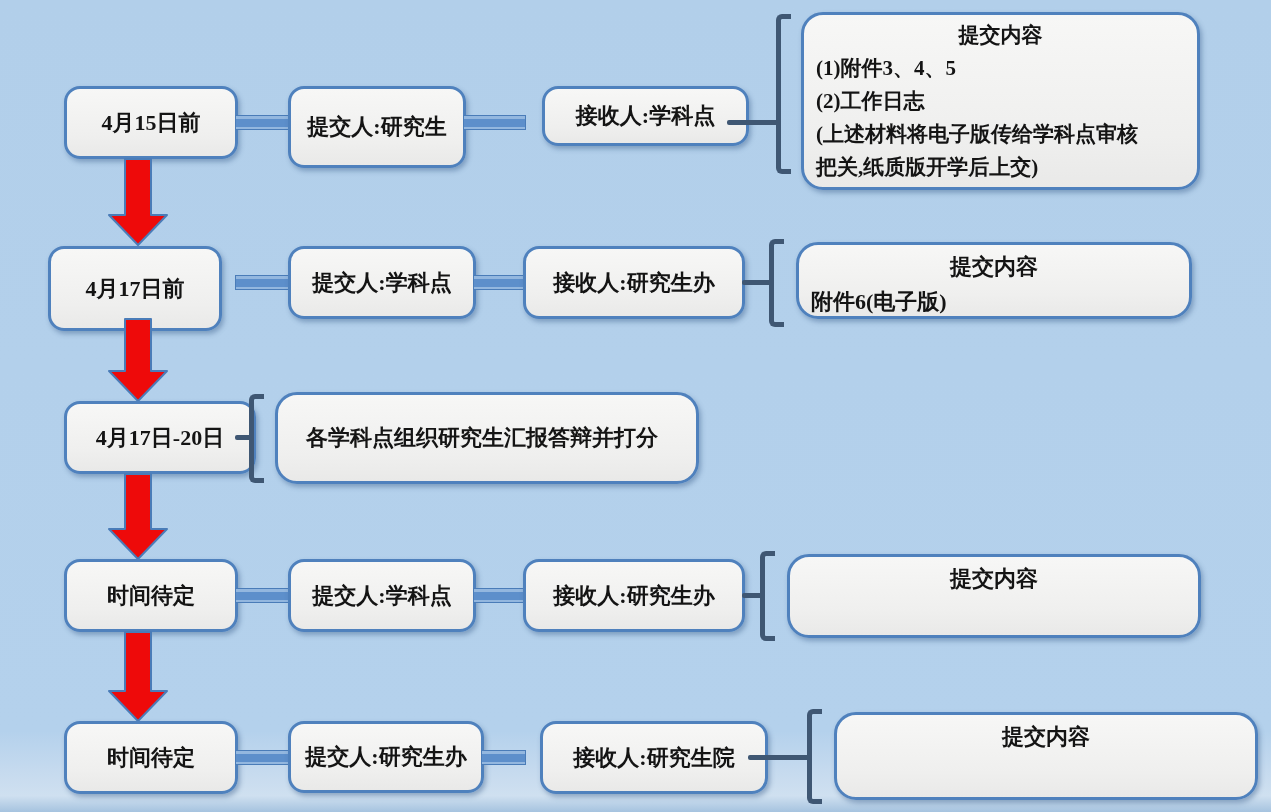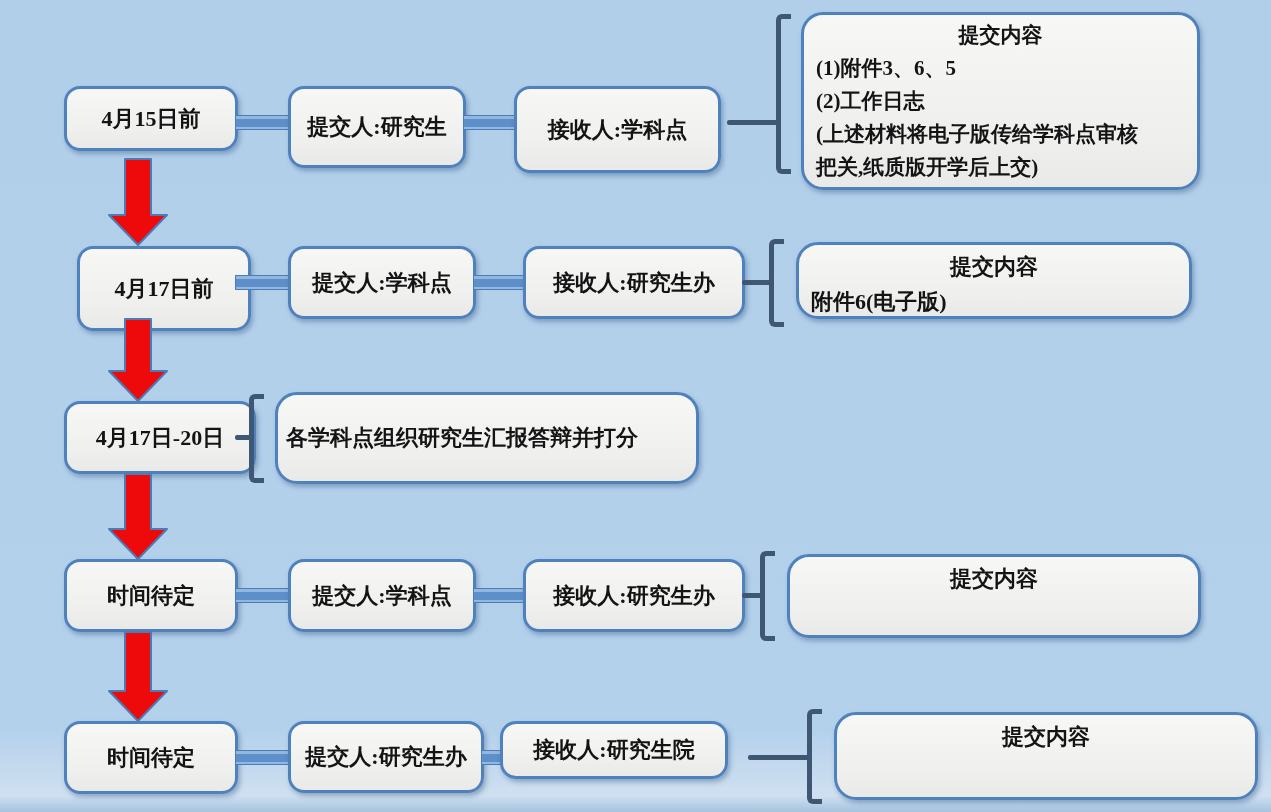--- a/index.html
+++ b/index.html
@@ -17,21 +17,21 @@
     display:flex;align-items:center;justify-content:center;
     font-size:22px;font-weight:700;color:#141414;
     box-shadow:2px 3px 5px rgba(60,95,140,.45);
     white-space:nowrap;
   }
   .content{
     border-radius:22px;
     flex-direction:column;justify-content:flex-start;align-items:stretch;
     padding:4px 12px;white-space:nowrap;
   }
-  .content.vcenter{justify-content:center;padding-left:8px;}
+  .content.vcenter{justify-content:center;padding-left:28px;}
   .ctitle{text-align:center;line-height:33px;}
   .cline{text-align:left;line-height:33px;}
   .fs21{font-size:21px;}
   .lh35 .ctitle,.lh35 .cline{line-height:35px;}
   .conn{
     position:absolute;box-sizing:border-box;height:15px;
     background:linear-gradient(180deg,#93b7df 0px,#93b7df 3px,#5d8fcb 3px,#5d8fcb 11px,#93b7df 11px);
     border:1.5px solid #4a7cb8;
   }
   .stub{position:absolute;height:5px;background:#3f5773;border-radius:2px;}
@@ -40,46 +40,46 @@
     border:5px solid #3f5773;border-right:none;
     border-radius:6px 0 0 6px;
   }
   .arrow{position:absolute;left:108px;width:60px;}
 </style>
 </head>
 <body>
 
 <div id="canvas">
 
-  <div class="box" style="left:64px;top:86px;width:174px;height:65px">
+  <div class="box" style="left:64px;top:86px;width:174px;height:73px">
     <span>4月15日前</span>
   </div>
   <div class="conn" style="left:235px;top:115px;width:56px"></div>
   <div class="box" style="left:288px;top:86px;width:178px;height:82px">
     <span>提交人:研究生</span>
   </div>
   <div class="conn" style="left:463px;top:115px;width:63px"></div>
-  <div class="box" style="left:514px;top:86px;width:207px;height:87px">
+  <div class="box" style="left:542px;top:86px;width:207px;height:60px">
     <span>接收人:学科点</span>
   </div>
   <div class="stub" style="left:727px;top:120px;width:52px"></div>
   <div class="bracket" style="left:776px;top:14px;height:160px"></div>
   <div class="box content fs21" style="left:801px;top:12px;width:399px;height:178px">
     <div class="ctitle">提交内容</div>
-    <div class="cline">(1)附件3、6、5</div>
+    <div class="cline">(1)附件3、4、5</div>
     <div class="cline">(2)工作日志</div>
     <div class="cline">(上述材料将电子版传给学科点审核</div>
     <div class="cline">把关,纸质版开学后上交)</div>
   </div>
 
   <svg class="arrow" style="top:158px" width="60" height="88" viewBox="0 0 60 88">
     <polygon points="17,1 43,1 43,57 59,57 30,87 1,57 17,57" fill="#ee0a0a" stroke="#4a7cb8" stroke-width="2" stroke-linejoin="round"></polygon>
   </svg>
 
-  <div class="box" style="left:77px;top:246px;width:174px;height:85px">
+  <div class="box" style="left:48px;top:246px;width:174px;height:85px">
     <span>4月17日前</span>
   </div>
   <div class="conn" style="left:235px;top:275px;width:56px"></div>
   <div class="box" style="left:288px;top:246px;width:188px;height:73px">
     <span>提交人:学科点</span>
   </div>
   <div class="conn" style="left:473px;top:275px;width:53px"></div>
   <div class="box" style="left:523px;top:246px;width:222px;height:73px">
     <span>接收人:研究生办</span>
   </div>
@@ -129,21 +129,21 @@
   </svg>
 
   <div class="box" style="left:64px;top:721px;width:174px;height:73px">
     <span>时间待定</span>
   </div>
   <div class="conn" style="left:235px;top:750px;width:56px"></div>
   <div class="box" style="left:288px;top:721px;width:196px;height:72px">
     <span>提交人:研究生办</span>
   </div>
   <div class="conn" style="left:481px;top:750px;width:45px"></div>
-  <div class="box" style="left:500px;top:721px;width:228px;height:58px">
+  <div class="box" style="left:540px;top:721px;width:228px;height:73px">
     <span>接收人:研究生院</span>
   </div>
   <div class="stub" style="left:748px;top:755px;width:63px"></div>
   <div class="bracket" style="left:807px;top:709px;height:95px"></div>
   <div class="box content lh35" style="left:834px;top:712px;width:424px;height:88px">
     <div class="ctitle">提交内容</div>
   </div>
 
 </div>
 

